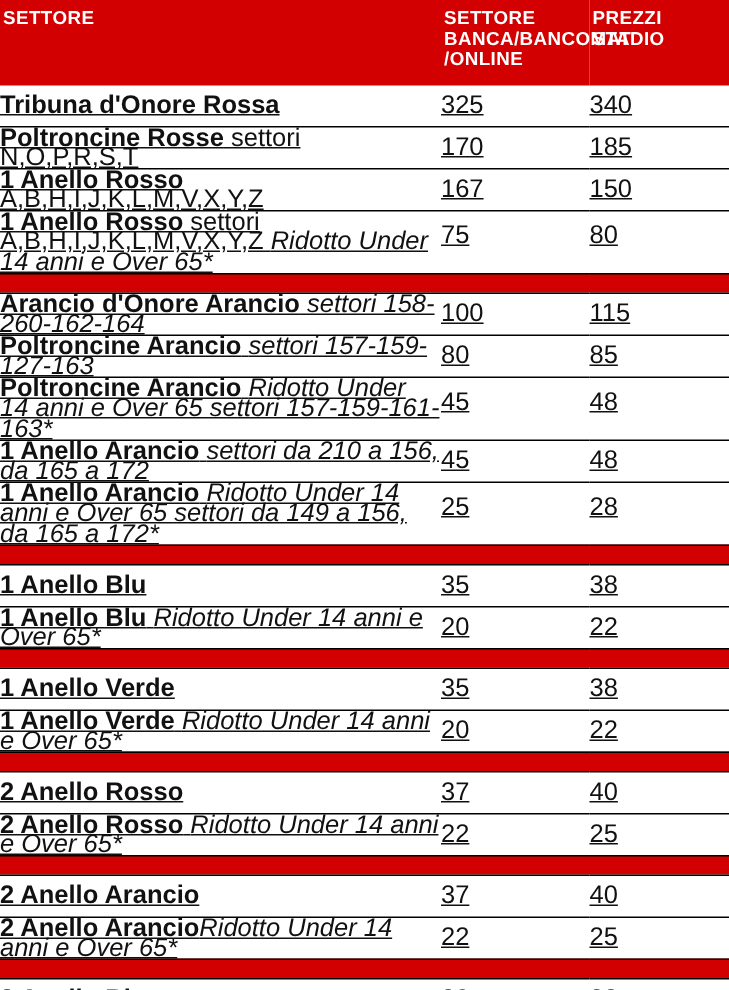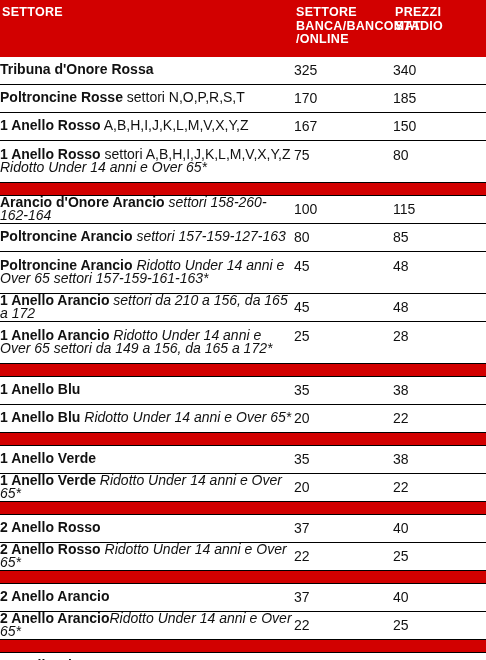--- a/index.html
+++ b/index.html
@@ -36,24 +36,25 @@
     border: 0;
   }
   .th-settore   { width: 290px; }
   .th-banca     { width: 95px; }
   .th-stadio    { width: 93px; }
 
   
   .data-row > td {
     border-top: 1.6px solid #000000;
     border-bottom: 1.6px solid #000000;
-    font-size: 14px;
+    font-size: 17px;
     color: #111111;
     padding: 0;
     height: 27px;
+    text-decoration: underline;
   }
   .data-row:first-of-type > td { border-top: 0; }
 
   .cell-settore {
     text-align: left;
     padding: 3px 6px 3px 7px;
     line-height: 13.5px;
     vertical-align: middle;
   }
   .cell-price {

